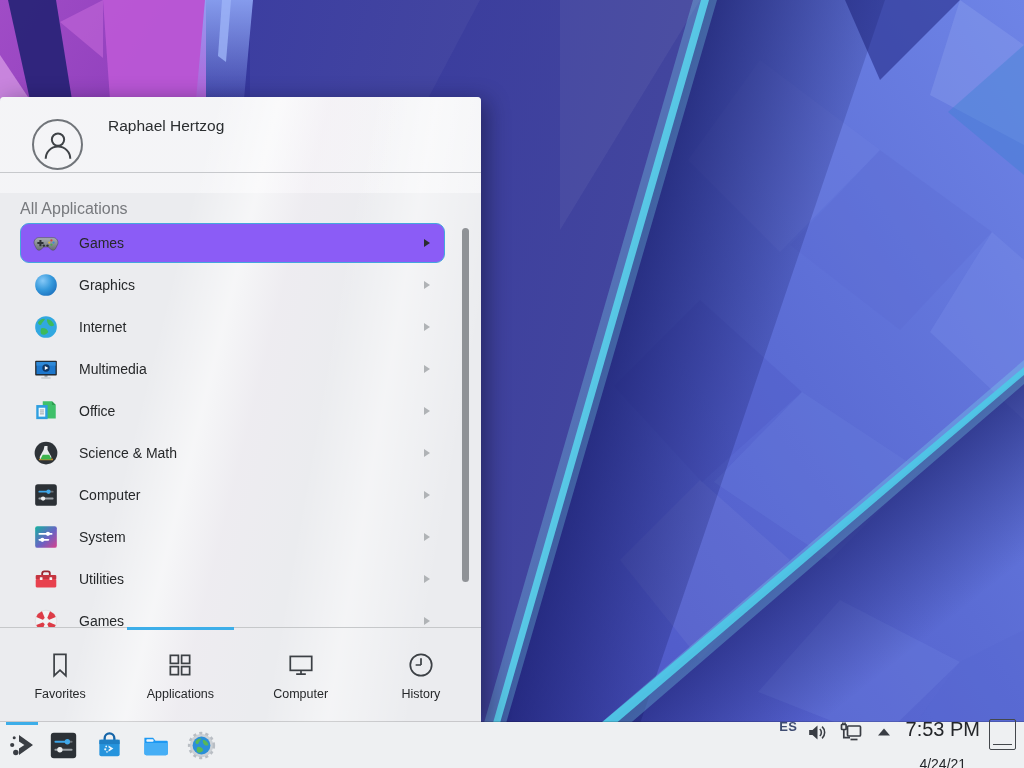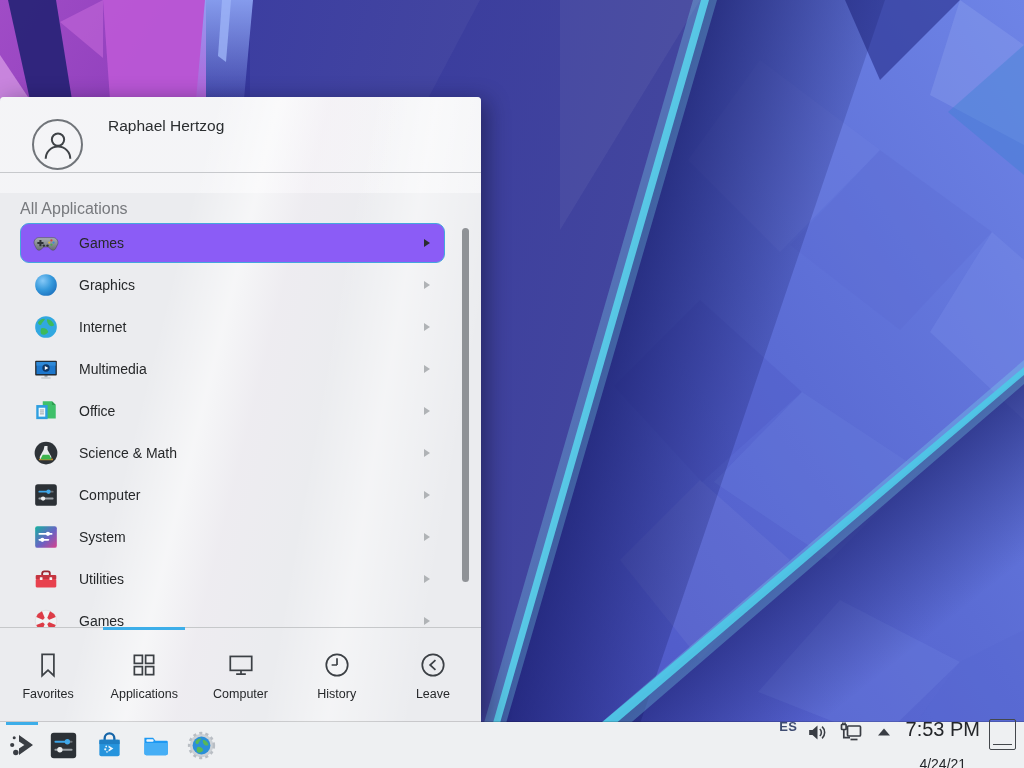--- a/index.html
+++ b/index.html
@@ -435,23 +435,14 @@
     </div>
     <div class="tab">
       <span class="ficon">
         <svg viewBox="0 0 28 28">
             <circle cx="14" cy="14" r="10"></circle>
             <path d="M14 14 V7.8 M14 14 H9"></path>
           </svg>
       </span>
       <span class="tab-label">History</span>
     </div>
-    <div class="tab">
-      <span class="ficon">
-        <svg viewBox="0 0 28 28">
-            <circle cx="14" cy="14" r="10"></circle>
-            <path d="M16.3 9.5 L11.3 14 L16.3 18.5"></path>
-          </svg>
-      </span>
-      <span class="tab-label">Leave</span>
-    </div>
   </div>
 </div>
 
 </body></html>

